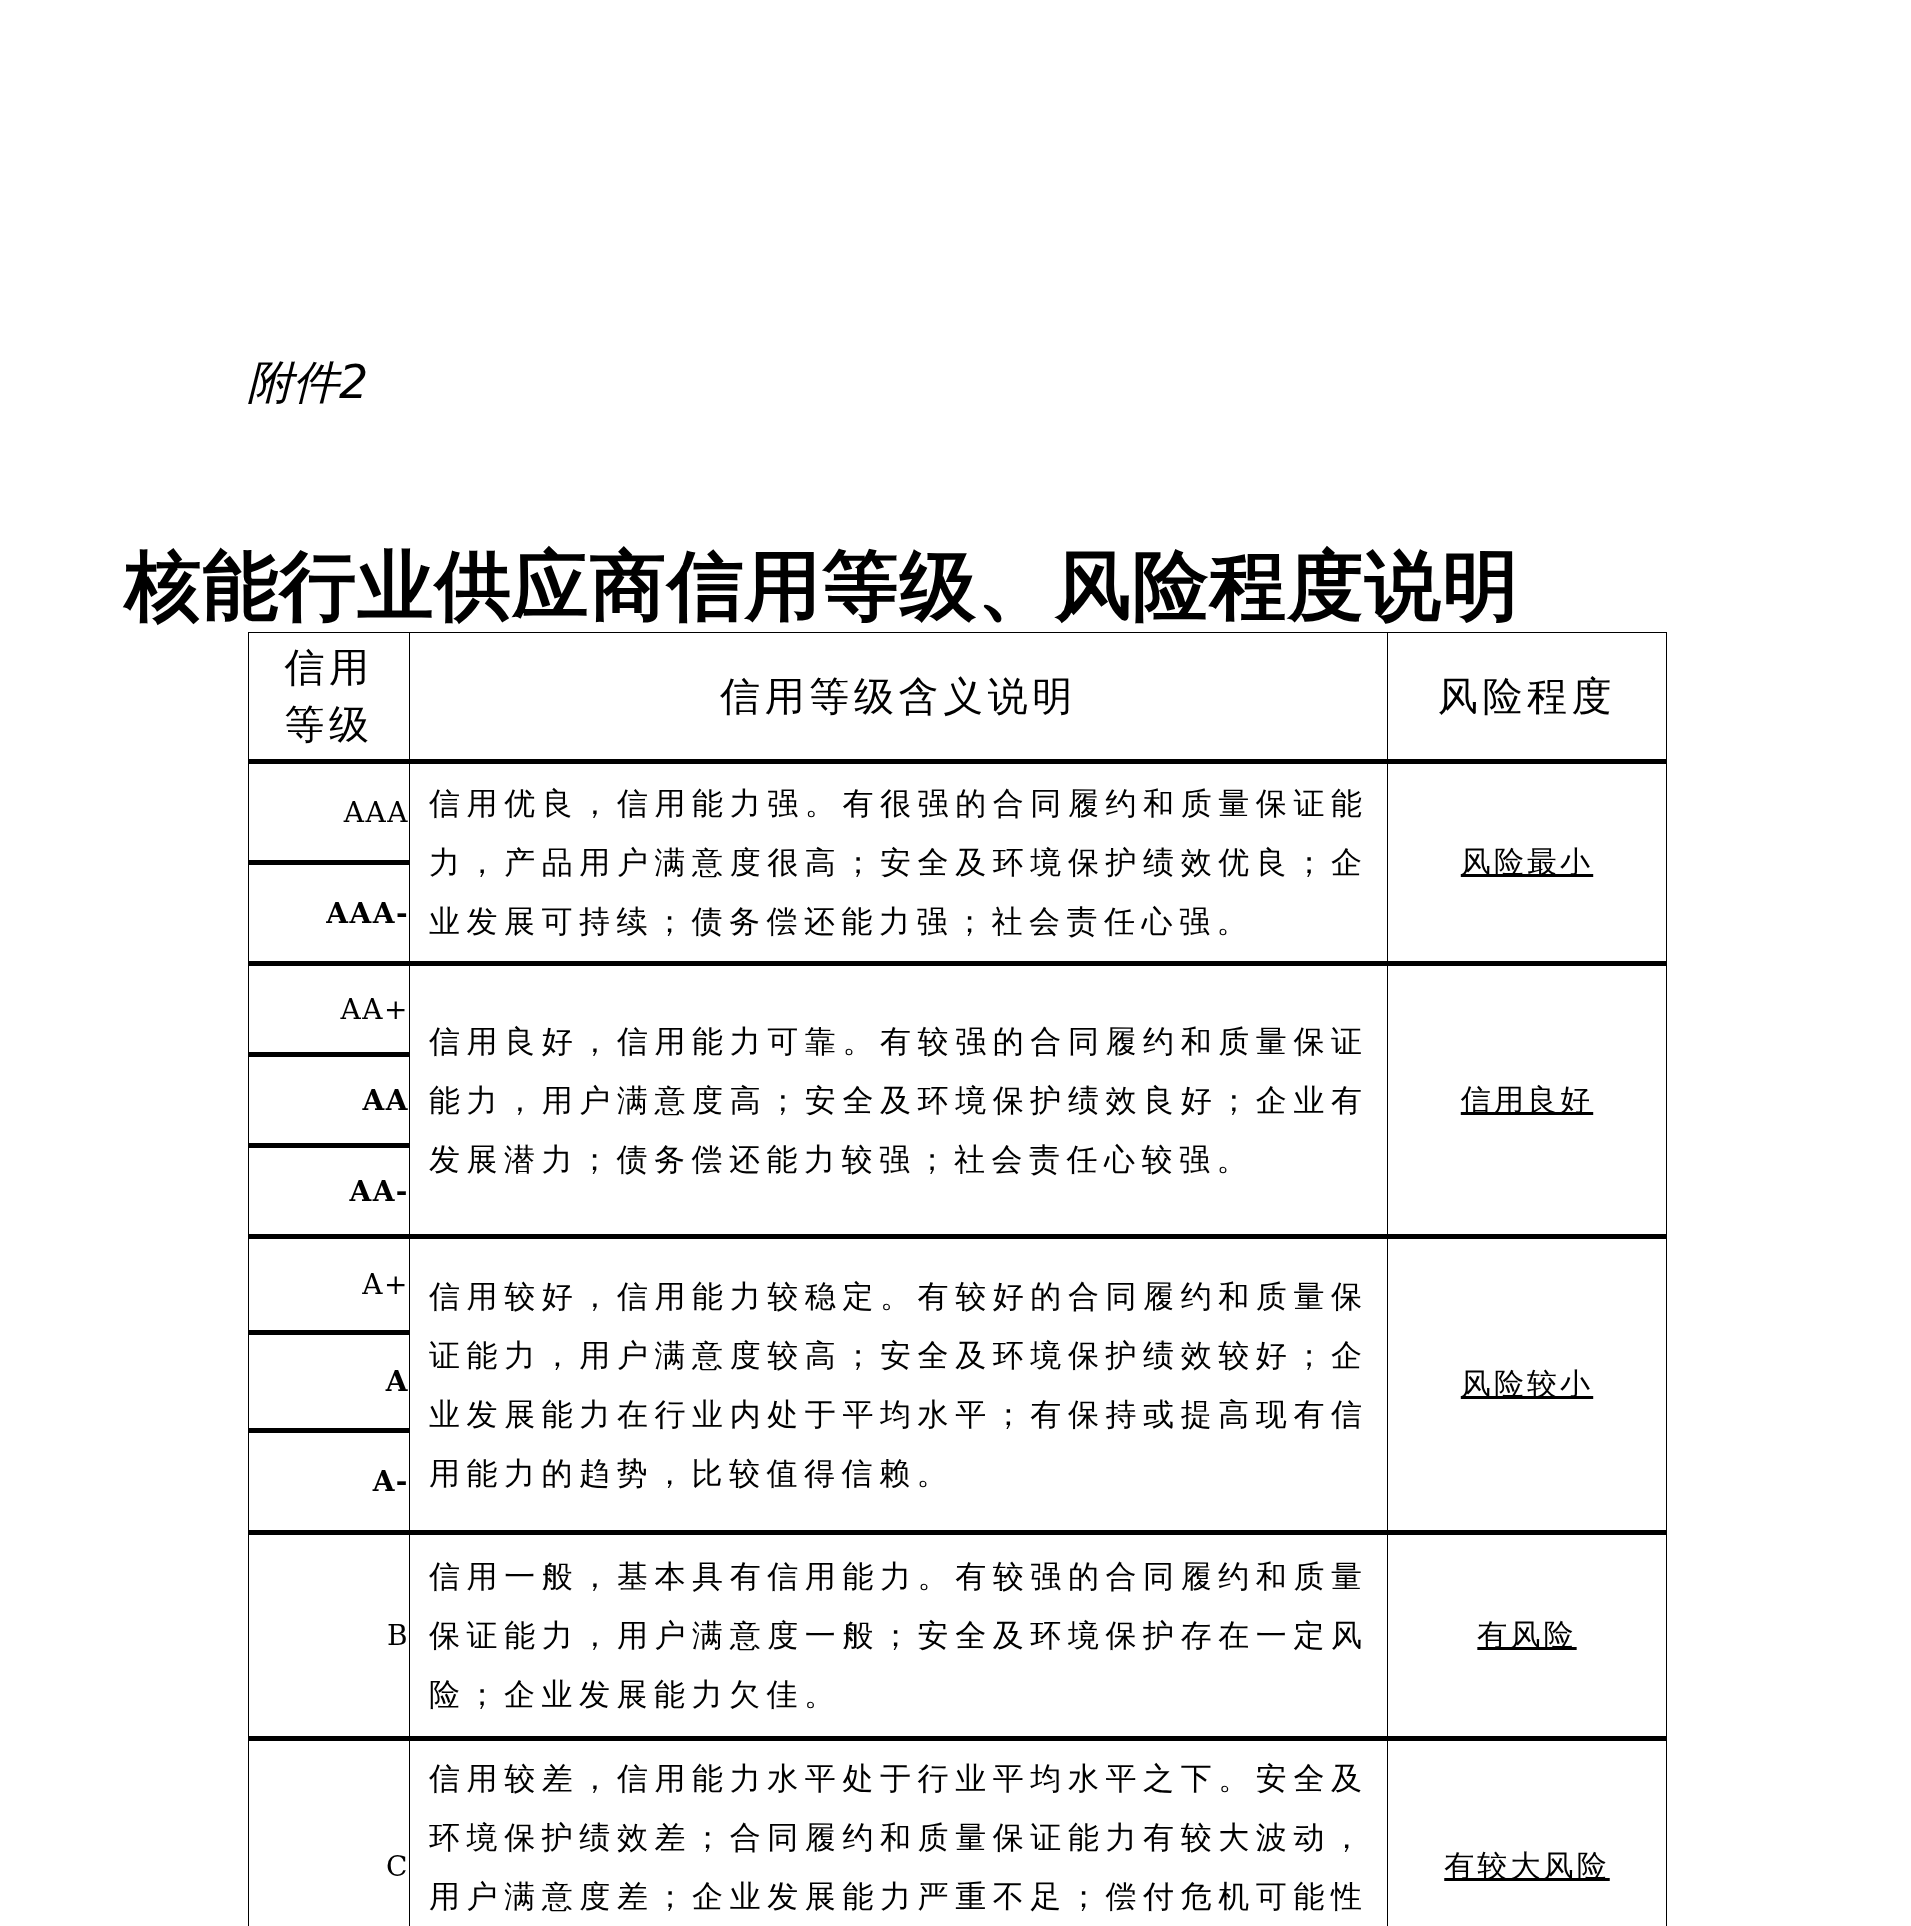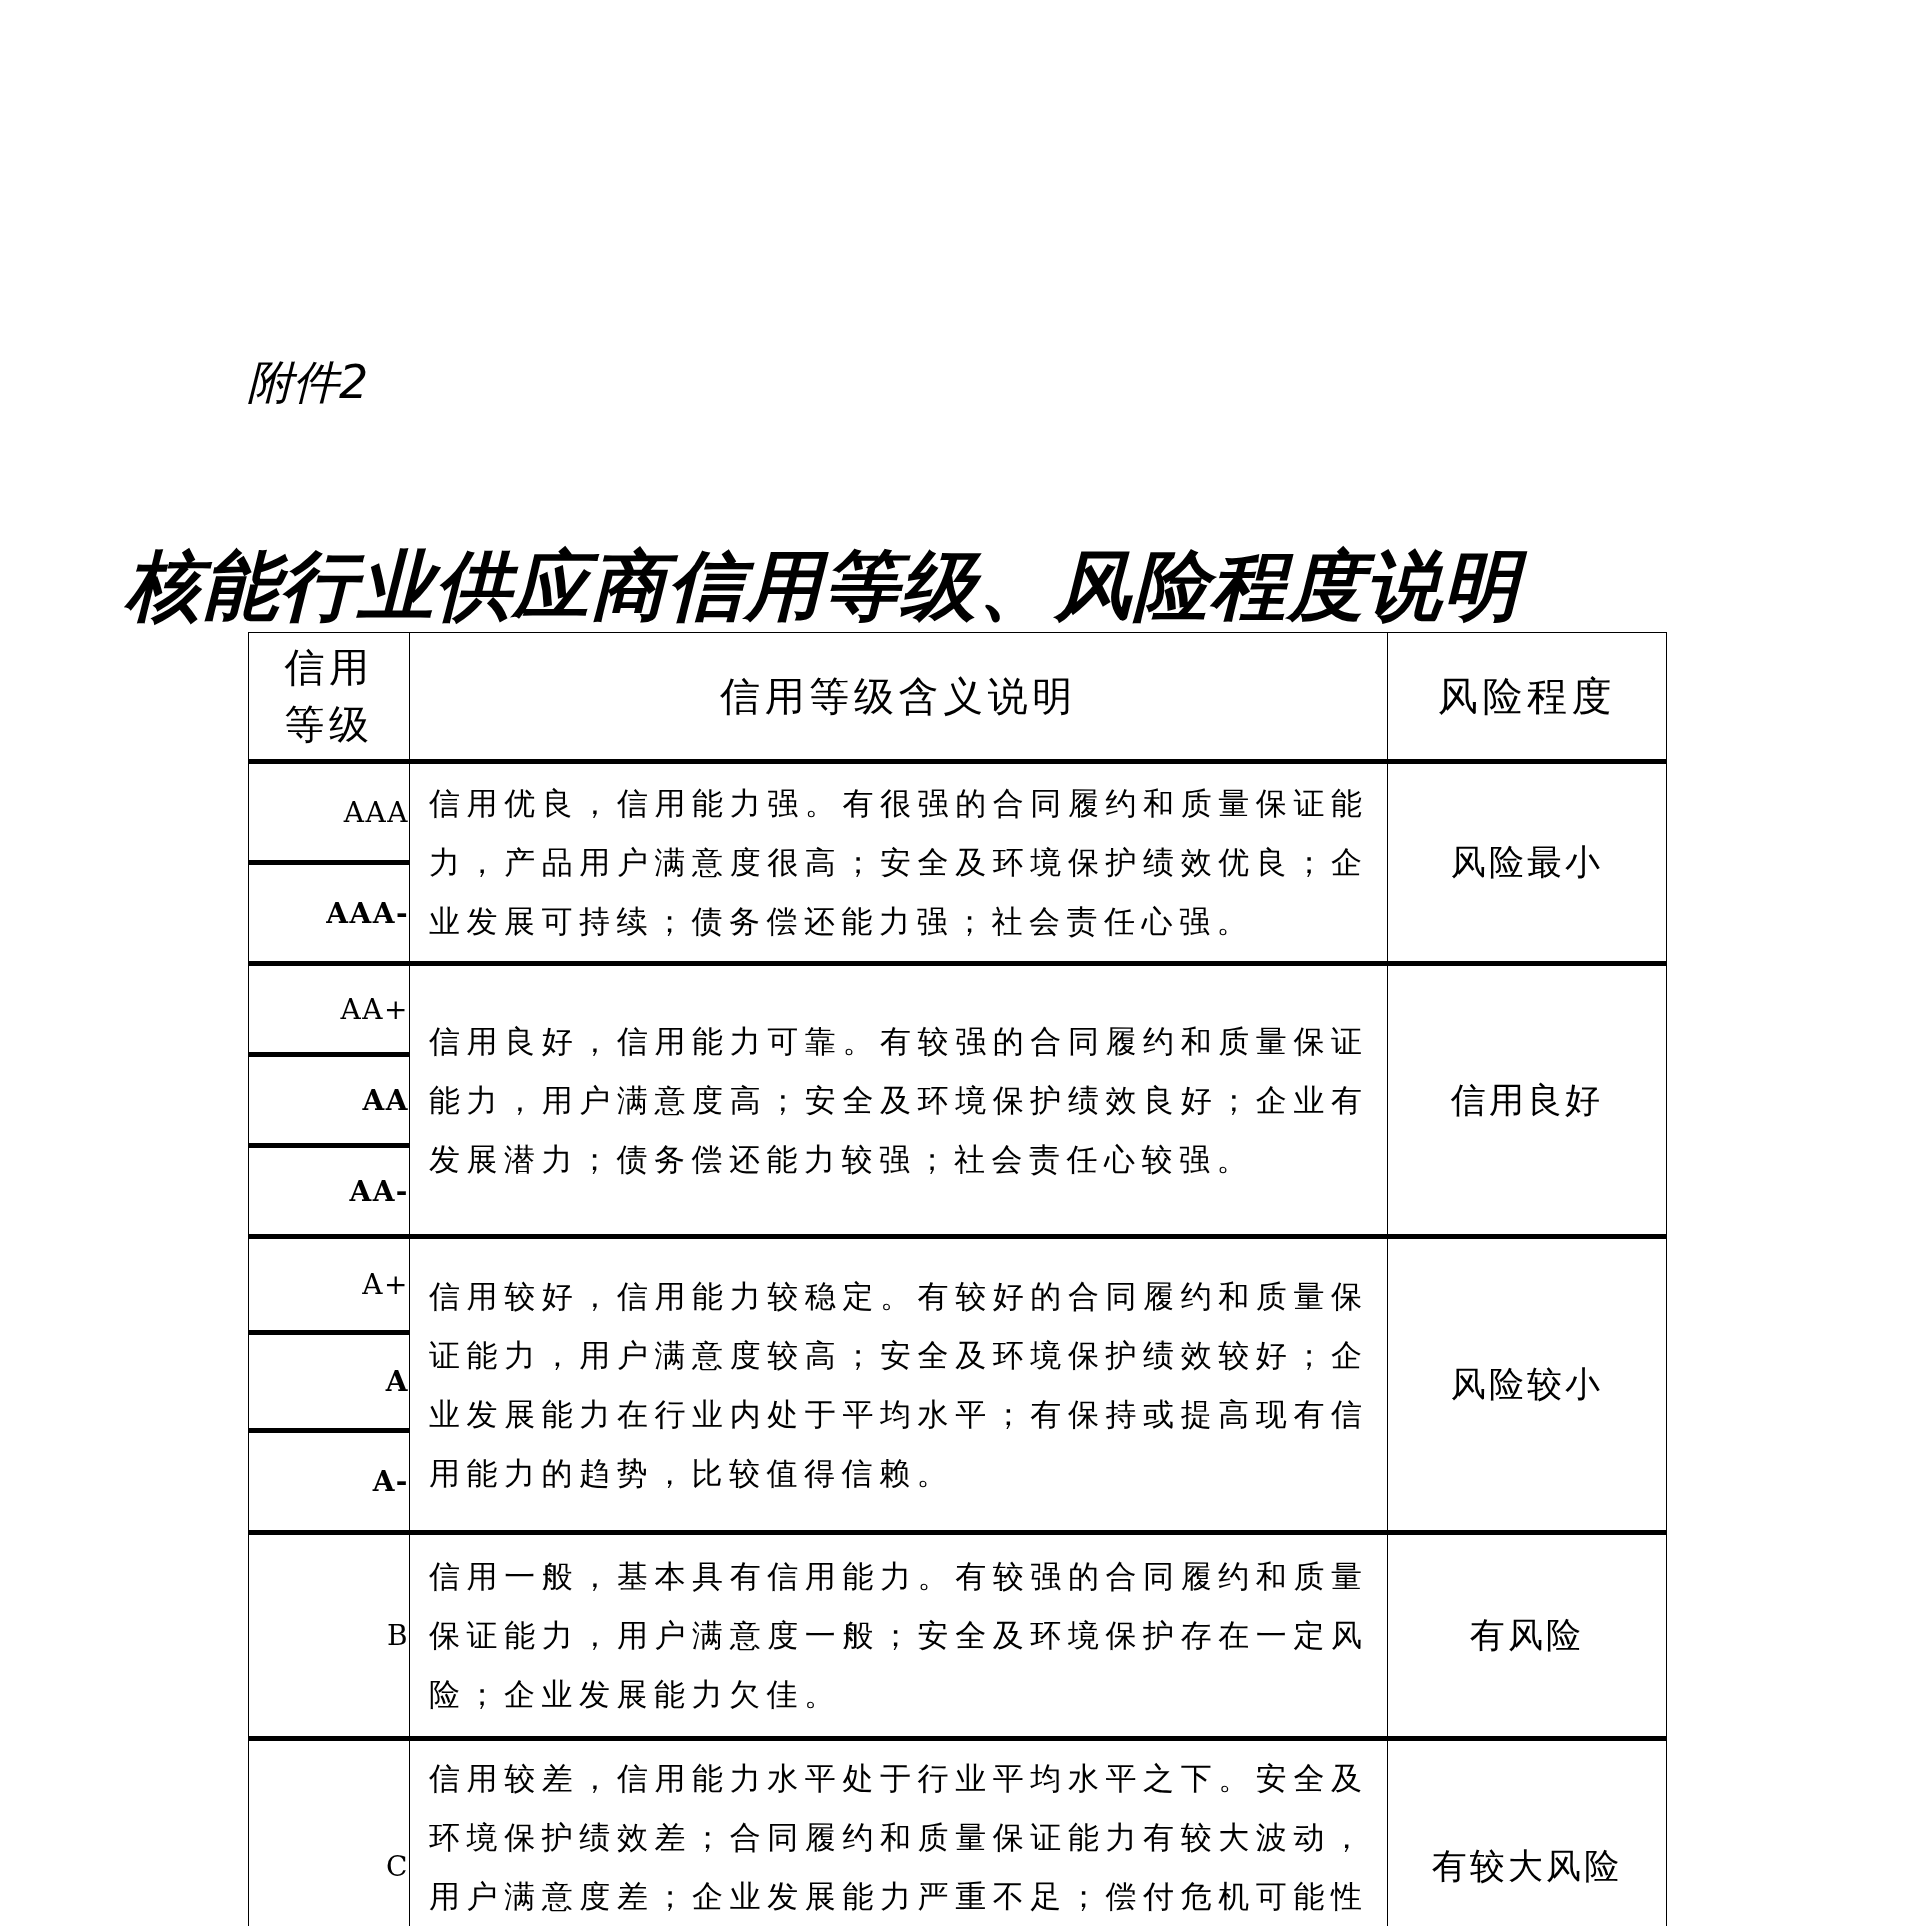--- a/index.html
+++ b/index.html
@@ -1,31 +1,31 @@
 <!DOCTYPE html>
 <html style="font-size:6.2px"><head>
 <meta charset="utf-8">
 <style>
   html, body { margin: 0; padding: 0; background: #ffffff; }
   body { width: 1911px; height: 2703px; position: relative; overflow: hidden; color: #000; }
   .serif { font-family: "DejaVu Serif", "Liberation Serif", serif; }
   .sans { font-family: "DejaVu Sans", "Liberation Sans", sans-serif; font-style: italic; }
 
   #attachment { position: absolute; left: 247px; top: 351px; font-size: 46px; line-height: 62px; letter-spacing: 0; }
-  #title { position: absolute; left: 0; width: 1645px; top: 543px; text-align: center; font-size: 76px; font-weight: bold; line-height: 85px; letter-spacing: 1.5px; font-style: italic; }
+  #title { position: absolute; left: 0; width: 1645px; top: 543px; text-align: center; font-size: 76px; font-weight: bold; line-height: 85px; letter-spacing: 1.5px; }
 
   #grade-table { position: absolute; left: 248px; top: 632px; width: 1418px; border-collapse: collapse; table-layout: fixed; }
   #grade-table td, #grade-table th { border: 1.9px solid #000; padding: 0; vertical-align: middle; text-align: center; font-weight: normal; }
   #grade-table tr.group-top td { border-top: 5.4px solid #000; }
   #grade-table tr.thick-bottom th { border-bottom: 5.4px solid #000; }
   #grade-table tr.inner-split td.grade { border-top: 5.4px solid #000; font-weight: bold; }
   #grade-table td.desc { text-align: justify; text-align-last: left; padding: 7.7px 18.5px 7.7px 19px; font-size: 31px; line-height: 59px; letter-spacing: 6.5px; }
   #grade-table th { font-size: 40px; line-height: 57px; letter-spacing: 4.6px; }
   #grade-table td.grade { font-size: 28px; letter-spacing: 1.5px; text-align: right; }
-  #grade-table td.risk { font-size: 35px; letter-spacing: 3.1px; }
+  #grade-table td.risk { font-size: 30px; letter-spacing: 3.1px; text-decoration: underline; }
 </style>
 </head>
 <body>
 
 <div id="attachment" class="sans">附件2</div>
 
 <div id="title" class="serif">核能行业供应商信用等级、风险程度说明</div>
 
 <table id="grade-table" class="serif">
   <colgroup>

